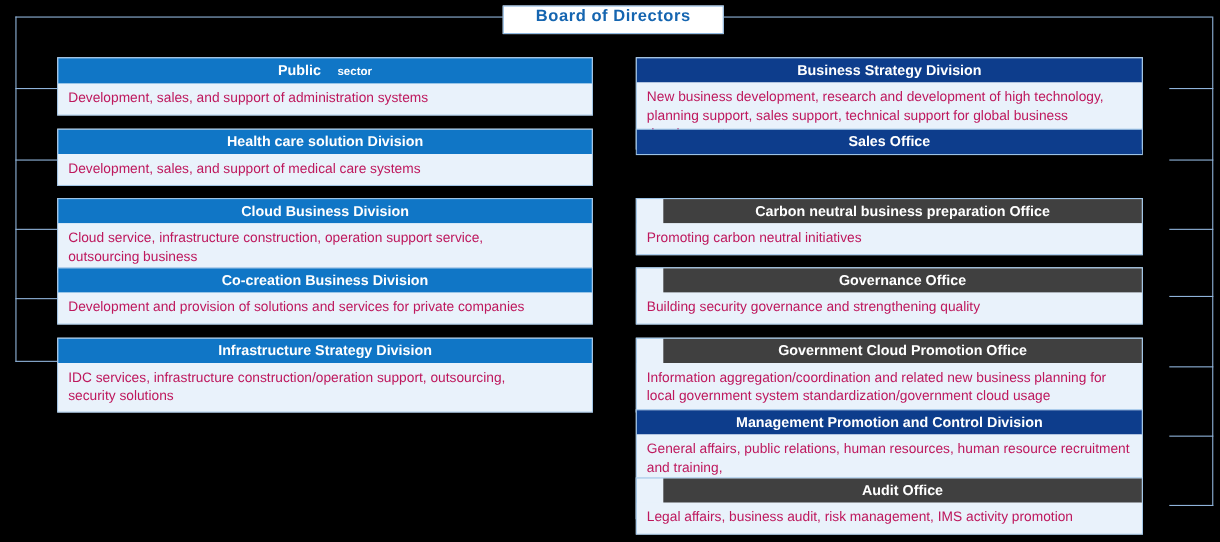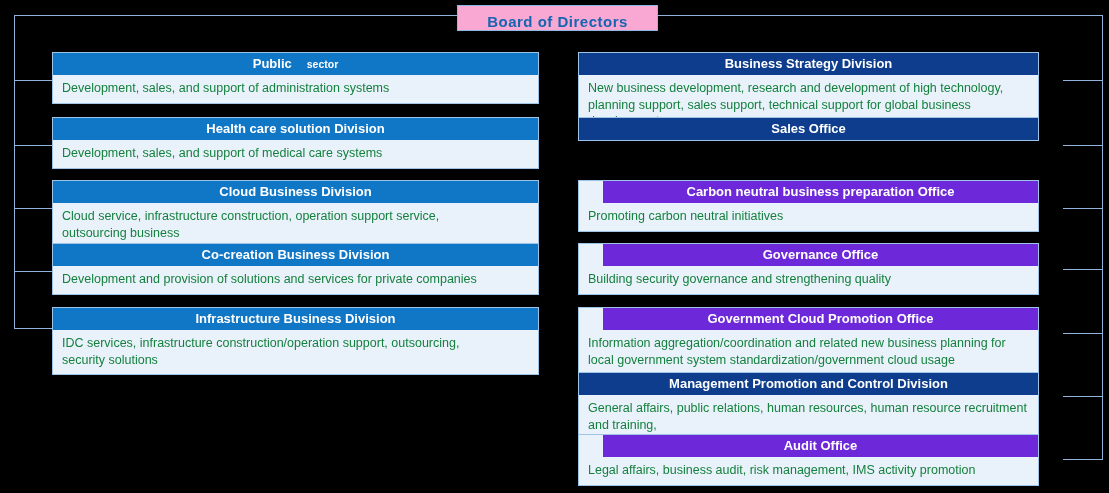--- a/index.html
+++ b/index.html
@@ -3,41 +3,41 @@
 <meta charset="utf-8">
 <style>
   html,body{margin:0;padding:0;}
   body{
     width:1109px;height:493px;position:relative;background:#000;
     font-family:"Liberation Sans",sans-serif;overflow:hidden;
   }
   .line{position:absolute;background:#8fb3da;}
   .board-box{
     position:absolute;left:457px;top:5px;width:201px;height:26px;
-    background:#f9a8d4;border:1px solid #8fb8e0;box-sizing:border-box;
-    display:flex;align-items:flex-end;justify-content:center;
+    background:#ffffff;border:1px solid #8fb8e0;box-sizing:border-box;
+    display:flex;align-items:flex-start;justify-content:center;
   }
   .board-box .board-title{
     color:#1565b0;font-weight:bold;font-size:15px;letter-spacing:0.5px;
   }
   .box{
     position:absolute;border:1px solid #9dc3e6;box-sizing:border-box;
     background:#e9f2fb;
   }
   .col-left{left:52px;width:487px;}
   .col-right{left:578px;width:461px;}
   .box-header{
     text-align:center;color:#ffffff;font-weight:bold;font-size:13px;
     padding:4px 2px;line-height:1.1;
   }
   .hdr-medium{background:#1076c6;}
   .hdr-navy{background:#0d3d8c;}
-  .hdr-cyan{background:#6d28d9;margin-left:24px;}
+  .hdr-cyan{background:#404040;margin-left:24px;}
   .box-body{
-    background:#e9f2fb;padding:5px 9px 6px;font-size:12.5px;color:#15803d;
+    background:#e9f2fb;padding:5px 9px 6px;font-size:12.5px;color:#be185d;
     white-space:pre-line;line-height:1.3;min-height:17px;
   }
   .title-suffix{font-size:10.5px;font-weight:600;margin-left:15px;}
   .t0{top:52px;} .t1{top:117px;} .t2{top:180px;} .t3{top:243px;} .t4{top:307px;}
   .t5{top:372px;} .t6{top:434px;}
 </style>
 </head>
 <body>
 
 <div class="line" style="left:14px;top:15px;width:443px;height:1px;"></div>
@@ -80,21 +80,21 @@
   <div class="box-body">Cloud service, infrastructure construction, operation support service,
 outsourcing business</div>
 </div>
 
 <div class="box col-left t3">
   <div class="box-header hdr-medium">Co-creation Business Division</div>
   <div class="box-body">Development and provision of solutions and services for private companies</div>
 </div>
 
 <div class="box col-left t4">
-  <div class="box-header hdr-medium">Infrastructure Business Division</div>
+  <div class="box-header hdr-medium">Infrastructure Strategy Division</div>
   <div class="box-body">IDC services, infrastructure construction/operation support, outsourcing,
 security solutions</div>
 </div>
 
 <div class="box col-right t0">
   <div class="box-header hdr-navy">Business Strategy Division</div>
   <div class="box-body">New business development, research and development of high technology,
 planning support, sales support, technical support for global business development</div>
 </div>
 

